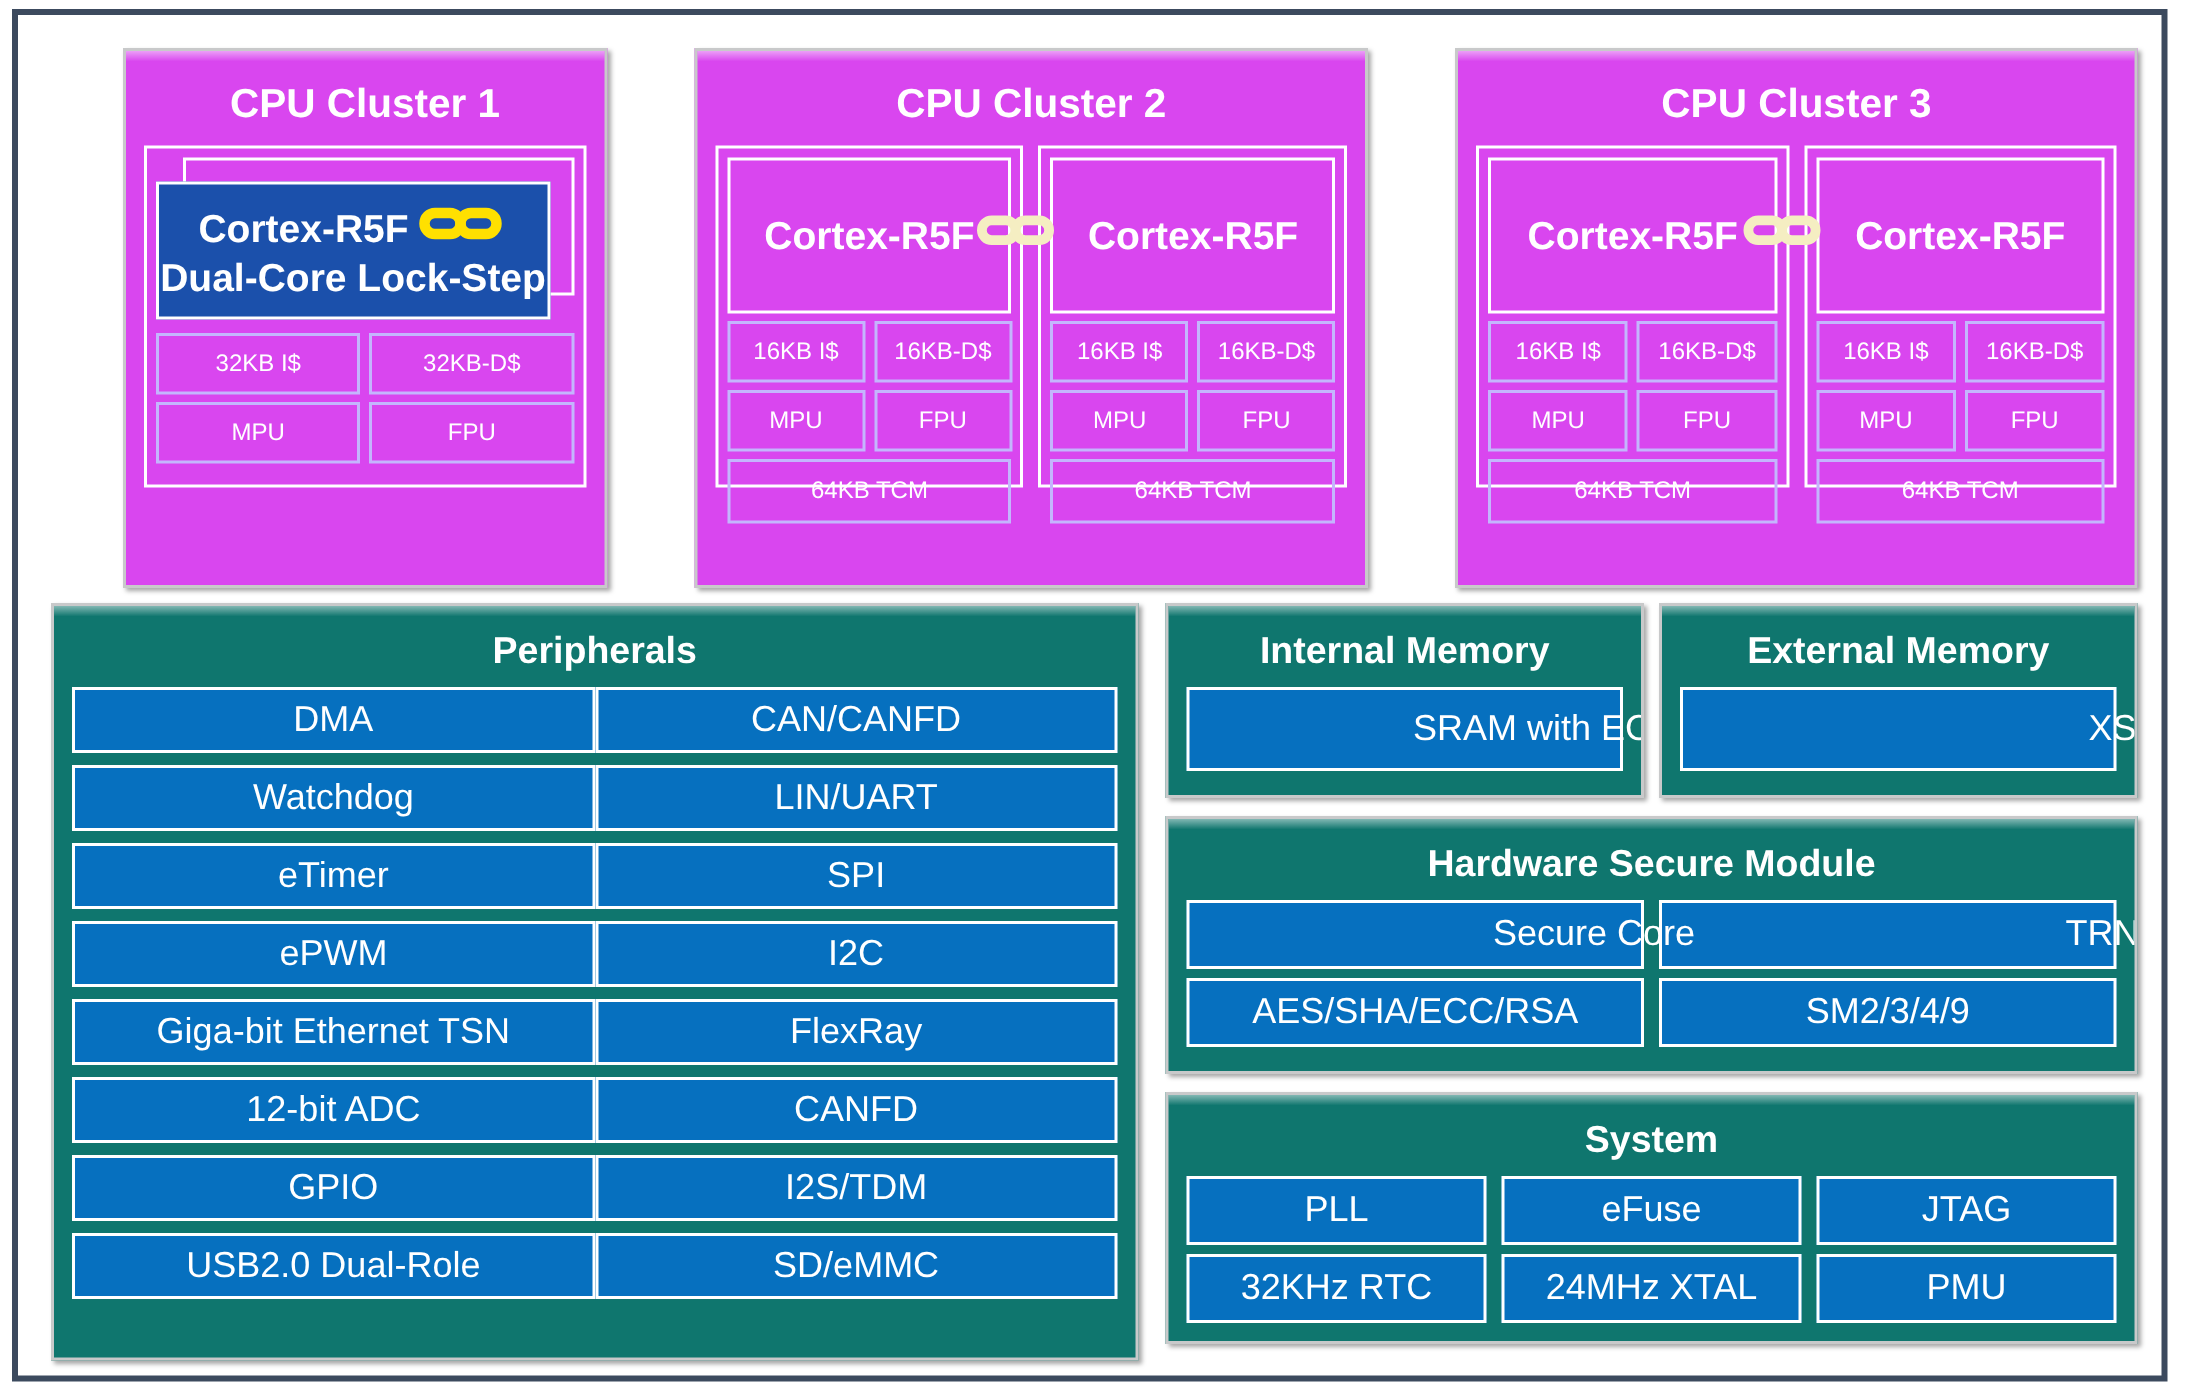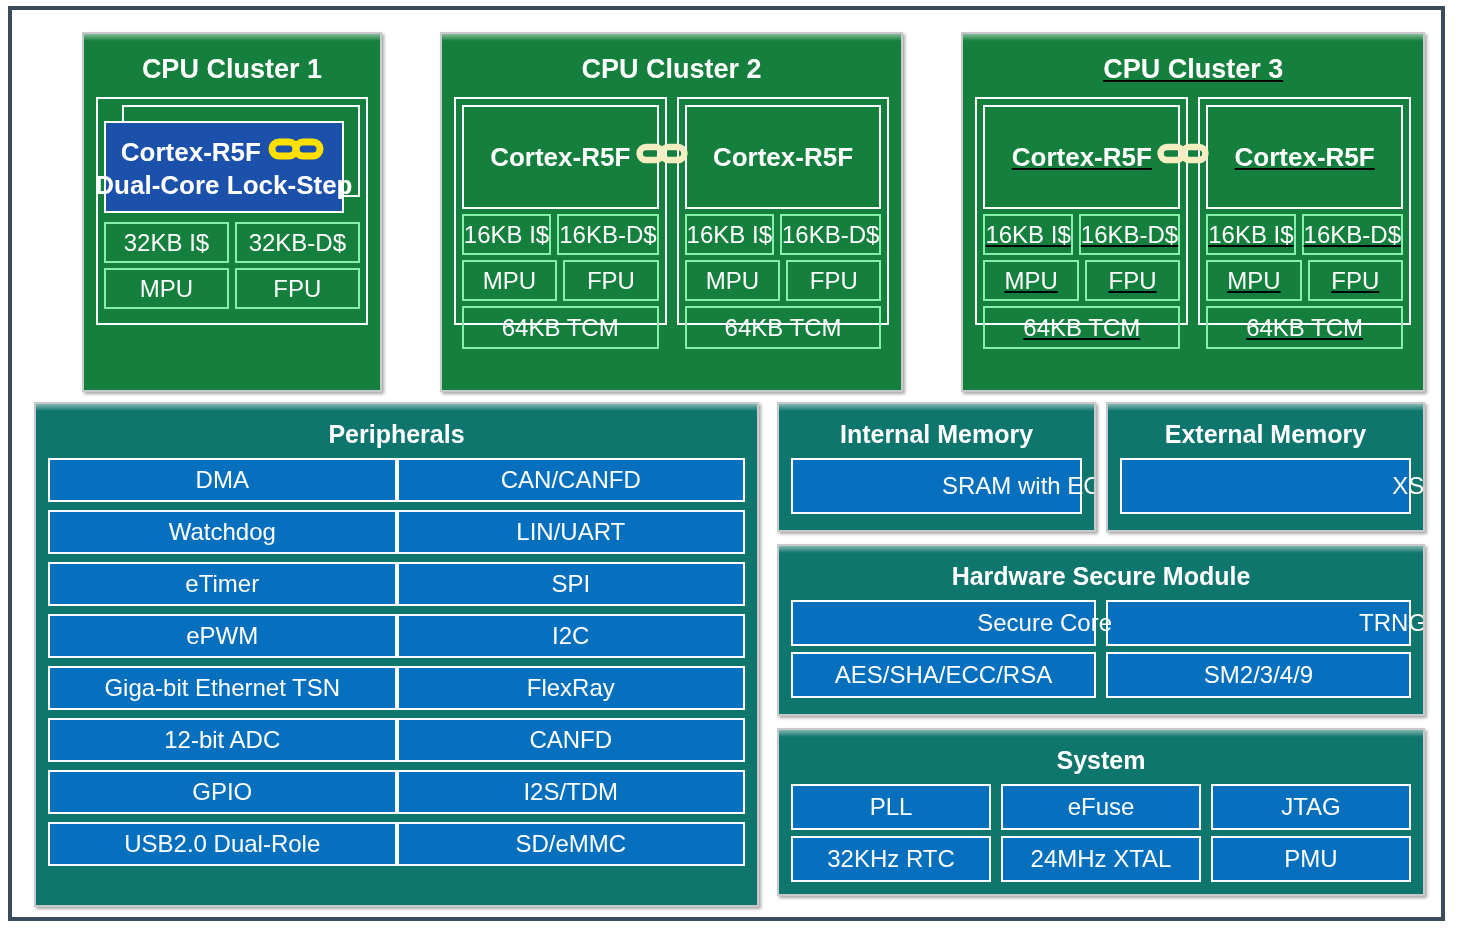--- a/index.html
+++ b/index.html
@@ -40,21 +40,21 @@
   }
   .panel-title{
     text-align:center;
     color:#ffffff;
     font-weight:bold;
     line-height:1;
   }
 
   
   .cluster{
-    background:#15803d;
+    background:#d946ef;
     padding:12px 12px 10px 12px;
     margin-left:48px;
   }
   .cluster .panel-title{font-size:27px;margin:10px 0 14px 0;}
   .cores{display:flex;gap:10px;height:228px;}
   .core-frame{
     position:relative;
     flex:1 1 0;
     border:2px solid #ffffff;
     box-sizing:border-box;
@@ -68,26 +68,26 @@
     box-sizing:border-box;
     height:104px;
     display:flex;align-items:center;justify-content:center;
     color:#fff;font-weight:bold;font-size:26px;
     white-space:nowrap;
   }
   
   .core-grid{margin-top:5px;}
   .core-row{display:flex;gap:6px;margin-bottom:5px;}
   .cell{
-    border:2px solid #86efac;
+    border:2px solid #c4b5fd;
     box-sizing:border-box;
     flex:1 1 0;
     height:41px;
     display:flex;align-items:center;justify-content:center;
-    color:#ffffff;font-size:24px;
+    color:#ffffff;font-size:16px;
     white-space:nowrap;
   }
   .cell.wide{flex:1 1 100%;height:43px;}
 
   
   .c1-stack{position:relative;height:112px;}
   .c1-ghost{
     position:absolute;left:18px;top:0;right:0;height:92px;
     border:2px solid #ffffff;box-sizing:border-box;
   }
@@ -136,32 +136,32 @@
     position:relative;
     left:38px;                     
   }
   .clipbox{overflow:hidden;}
 
   
   .hsm-grid{display:flex;flex-direction:column;gap:6px;}
   .hsm-row{display:flex;gap:10px;}
   .hsm-row .tile{flex:1 1 0;height:46px;font-size:24px;}
   .hsm-row .tile.rt{justify-content:flex-end;overflow:visible;}
-  .hsm-row .tile.rt span{position:relative;left:18px;}
+  .hsm-row .tile.rt span{position:relative;left:36px;}
 
   
   .sys-grid{display:flex;flex-direction:column;gap:6px;}
   .sys-row{display:flex;gap:10px;}
   .sys-row .tile{flex:1 1 0;height:46px;font-size:24px;}
 
   
   #top-row{display:flex;gap:10px;height:360px;}
   #cluster1{width:365px;}
   #cluster2{width:510px;}
-  #cluster3{width:516px;text-decoration:underline;}
+  #cluster3{width:516px;}
 
   #bottom-row{display:flex;gap:18px;margin-top:10px;height:505px;}
   #peripherals{width:725px;}
   #right-col{flex:1 1 0;display:flex;flex-direction:column;gap:12px;}
   #mem-wrap{height:130px;}
   #hsm{height:172px;}
   #system{height:168px;}
 </style>
 </head>
 <body>

